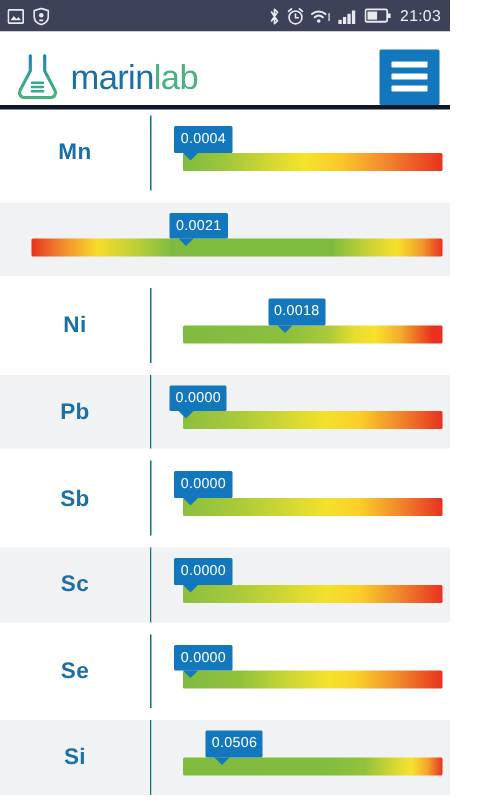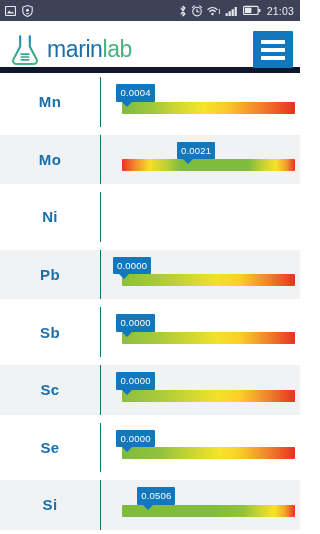--- a/index.html
+++ b/index.html
@@ -21,21 +21,21 @@
   .sb-right{margin-left:auto;display:flex;align-items:center;gap:4px;}
   .sb-ico{display:inline-flex;align-items:center;justify-content:center;}
   .sb-time{font-size:10.5px;letter-spacing:.2px;color:#eceef4;margin-left:2px;}
 
   
   .appbar{
     height:52px;width:300px;box-sizing:border-box;
     background:#ffffff;
     display:flex;align-items:center;
     padding:11px 7px 0 10px;
-    border-bottom:6px solid #0f172a;
+    border-bottom:3px solid #0f172a;
     position:relative;
   }
   .brand{display:flex;align-items:center;gap:7px;}
   .logo-mark{width:30px;height:32px;display:block;}
   .wordmark{font-size:23px;letter-spacing:-0.4px;font-weight:400;}
   .wm-a{color:#1b6fa8;}
   .wm-b{color:#49b27e;}
   .menu-btn{
     margin-left:auto;width:40px;height:37px;
     background:#1277bc;border:none;border-radius:1px;
@@ -184,34 +184,37 @@
         <span class="label-txt">Mn</span>
       </div>
       <div class="cell-bar">
         <div class="bar-wrap">
           <div class="bar" style="background: linear-gradient(90deg, rgb(127, 187, 63) 0%, rgb(158, 198, 60) 16%, rgb(213, 216, 50) 34%, rgb(246, 228, 43) 47%, rgb(251, 199, 42) 61%, rgb(243, 136, 45) 78%, rgb(232, 50, 31) 100%);"></div>
           <div class="tip" style="left: 2%;">0.0004</div>
         </div>
       </div>
     </div>
     <div class="row alt">
-      <div class="cell-label">
-        <span class="label-txt">Mo</span>
-      </div>
       <div class="cell-bar">
         <div class="bar-wrap">
           <div class="bar" style="background: linear-gradient(90deg, rgb(232, 50, 31) 0%, rgb(240, 134, 44) 7%, rgb(248, 220, 43) 16%, rgb(185, 207, 56) 26%, rgb(127, 187, 63) 34%, rgb(127, 187, 63) 73%, rgb(201, 210, 53) 82%, rgb(248, 224, 43) 89%, rgb(240, 155, 44) 95%, rgb(232, 50, 31) 100%);"></div>
           <div class="tip" style="left: 37%;">0.0021</div>
         </div>
       </div>
     </div>
     <div class="row">
       <div class="cell-label">
         <span class="label-txt">Ni</span>
       </div>
+      <div class="cell-bar">
+        <div class="bar-wrap">
+          <div class="bar" style="background: linear-gradient(90deg, rgb(127, 187, 63) 0%, rgb(140, 191, 62) 40%, rgb(169, 201, 59) 56%, rgb(230, 222, 46) 66%, rgb(248, 226, 43) 74%, rgb(243, 171, 44) 84%, rgb(232, 50, 31) 96%, rgb(232, 50, 31) 100%);"></div>
+          <div class="tip" style="left: 38%;">0.0018</div>
+        </div>
+      </div>
     </div>
     <div class="row alt">
       <div class="cell-label">
         <span class="label-txt">Pb</span>
       </div>
       <div class="cell-bar">
         <div class="bar-wrap">
           <div class="bar" style="background: linear-gradient(90deg, rgb(140, 191, 62) 0%, rgb(168, 201, 59) 20%, rgb(205, 214, 52) 38%, rgb(243, 225, 44) 55%, rgb(251, 207, 41) 68%, rgb(240, 138, 44) 83%, rgb(232, 50, 31) 100%);"></div>
           <div class="tip" style="left: 0%;">0.0000</div>
         </div>

